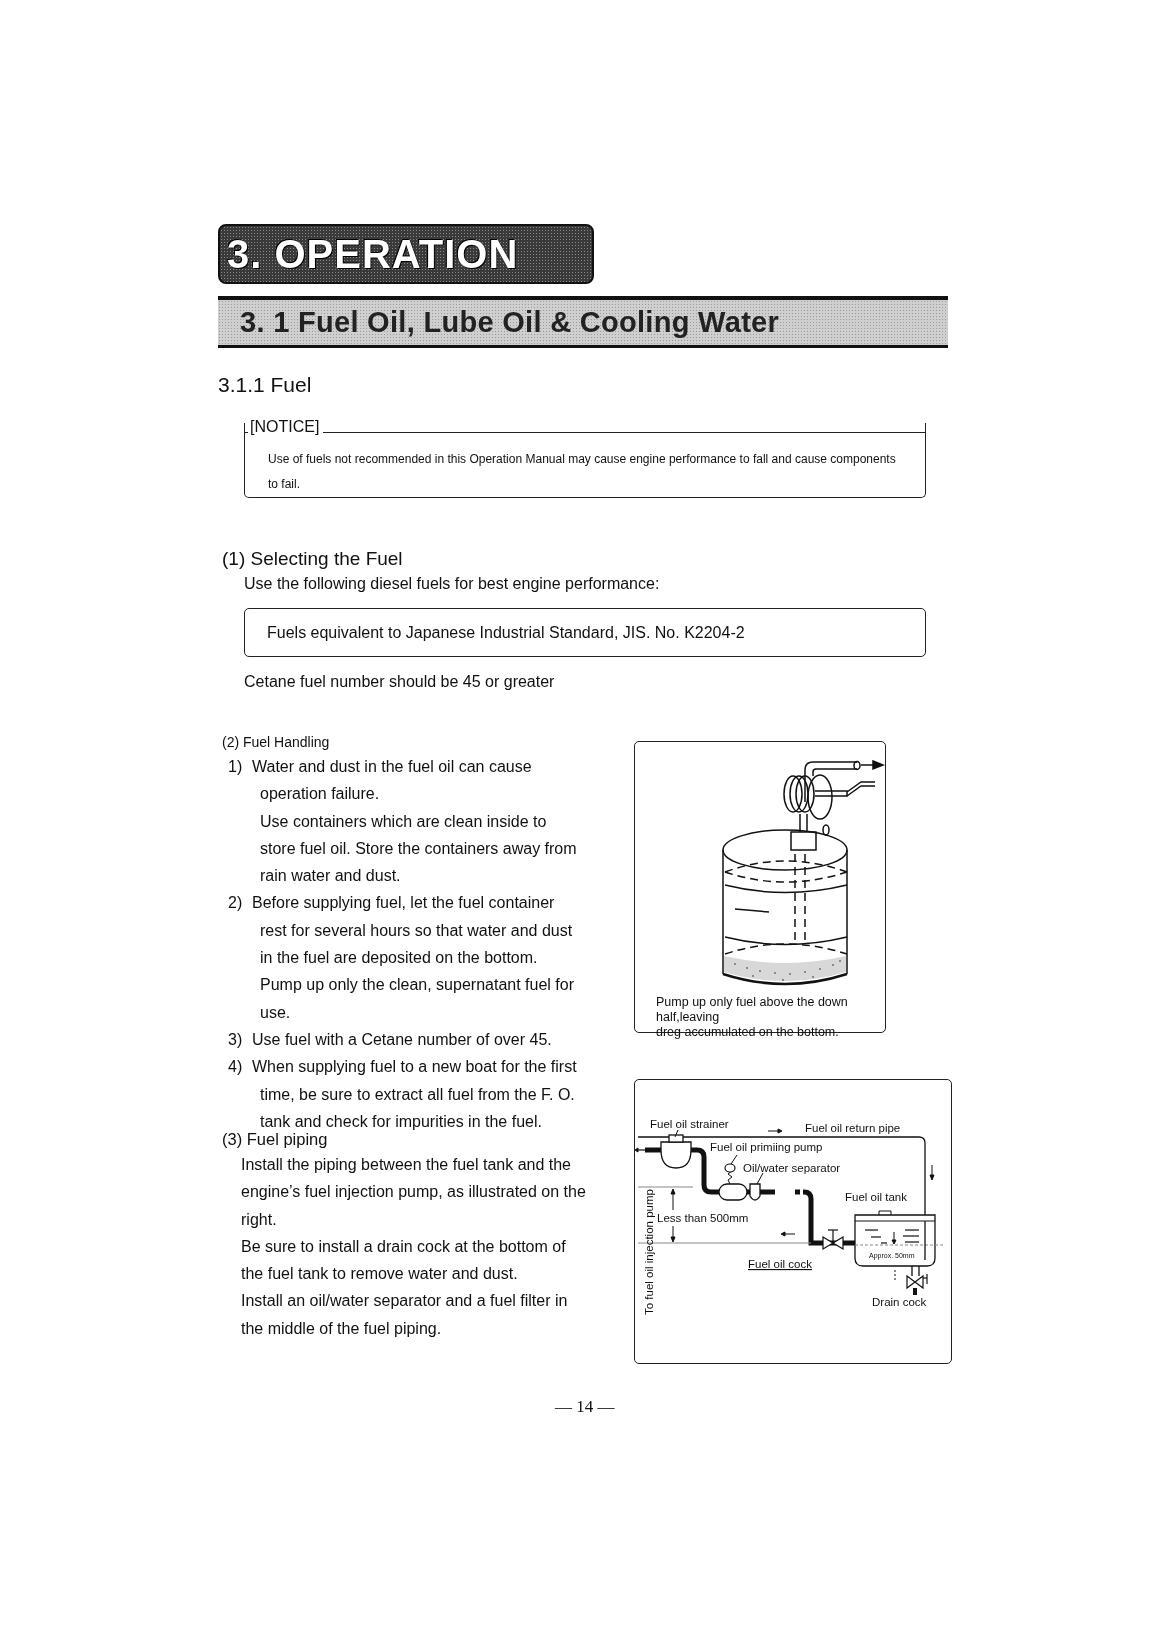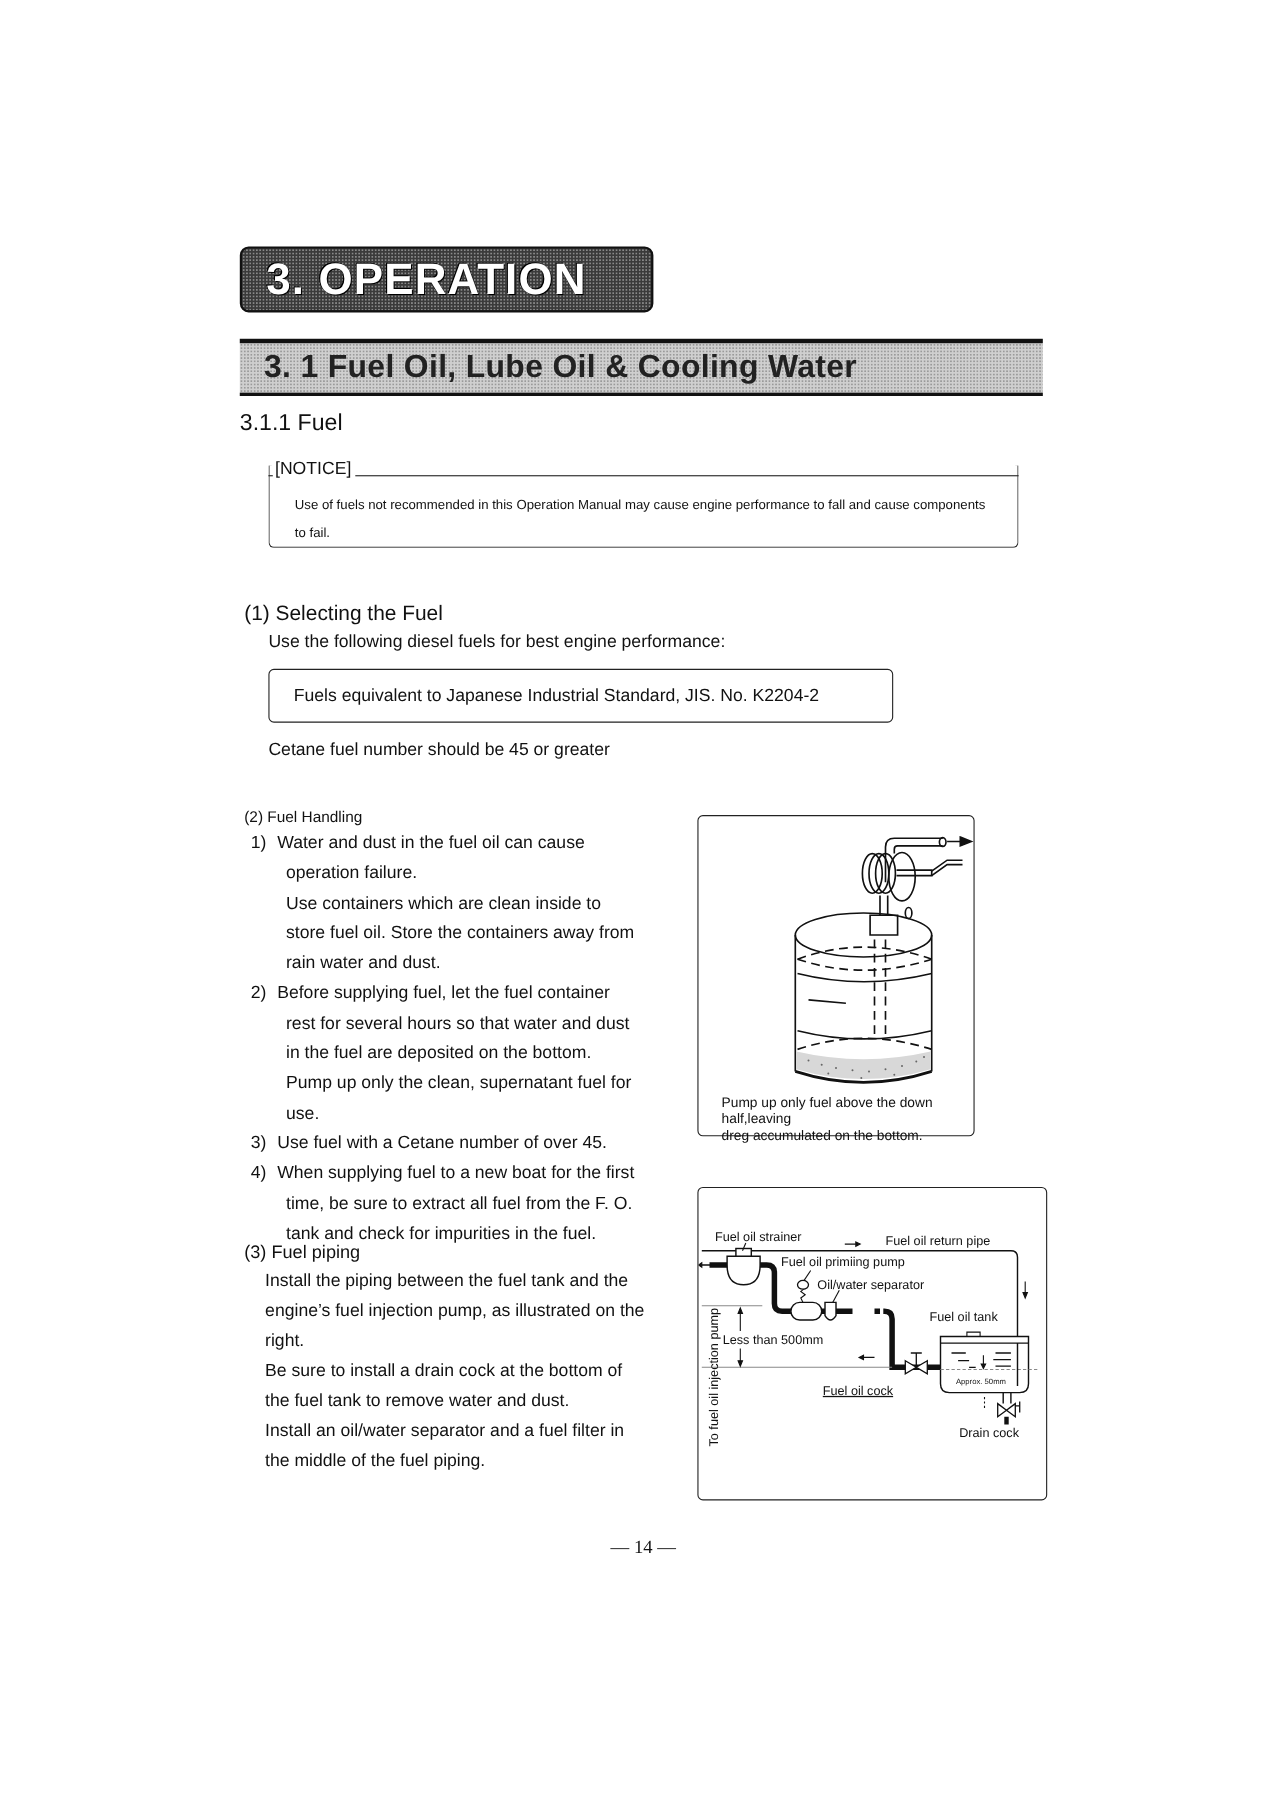--- a/index.html
+++ b/index.html
@@ -13,40 +13,40 @@
       background-size: 3px 3px;
     }
     .dither-light {
       background-color: #cfcfcf;
       background-image: radial-gradient(#9a9a9a 0.7px, transparent 0.8px);
       background-size: 3px 3px;
     }
 
     #chapter-banner { left: 218px; top: 224px; width: 376px; height: 60px;
       border-radius: 8px; border: 2px solid #111; box-sizing: border-box;
-      display: flex; align-items: center; padding-left: 22px; }
+      display: flex; align-items: center; padding-left: 7px; }
     #chapter-banner span { color: #fff; font-weight: bold; font-size: 40px; letter-spacing: 1px;
       text-shadow: 1px 1px 0 #000, -1px -1px 0 #000; }
 
     #section-bar { left: 218px; top: 296px; width: 730px; height: 52px; box-sizing: border-box;
-      border-top: 4px solid #111; border-bottom: 3px solid #111; display: flex; align-items: center; padding-left: 22px; margin-top: 12px; }
+      border-top: 4px solid #111; border-bottom: 3px solid #111; display: flex; align-items: center; padding-left: 22px; }
     #section-bar span { font-weight: bold; font-size: 29px; color: #222; letter-spacing: 0.3px; }
 
     #subsection-title { left: 218px; top: 373px; font-size: 21px; }
 
     .notice-box { left: 244px; top: 423px; width: 682px; height: 75px; box-sizing: border-box;
       border: 1.5px solid #222; border-top: none; border-radius: 0 0 5px 5px; }
     .notice-topline { left: 244px; top: 432px; width: 682px; height: 0; border-top: 1.5px solid #222; }
     .notice-label { left: 248px; top: 418px; background: #fff; padding: 0 4px 0 2px; font-size: 16px; }
     .notice-text { left: 268px; top: 447px; width: 640px; font-size: 12px; line-height: 25px; }
 
     .heading { font-size: 19px; }
     .body { font-size: 16px; line-height: 27.3px; }
 
-    .fuel-box { left: 244px; top: 608px; width: 568px; height: 49px; box-sizing: border-box;
+    .fuel-box { left: 244px; top: 608px; width: 682px; height: 49px; box-sizing: border-box;
       border: 1.5px solid #222; border-radius: 5px; display: flex; align-items: center; padding-left: 22px; font-size: 16px; }
 
     .fig-box { border: 1.5px solid #222; border-radius: 5px; box-sizing: border-box; background: #fff; }
     .fig-caption { font-size: 12.5px; line-height: 15px; }
 
     .page-number { left: 555px; top: 1397px; font-family: "Liberation Serif", serif; font-size: 17px; }
 
     svg text { font-family: "Liberation Sans", sans-serif; }
   </style>
 </head>

